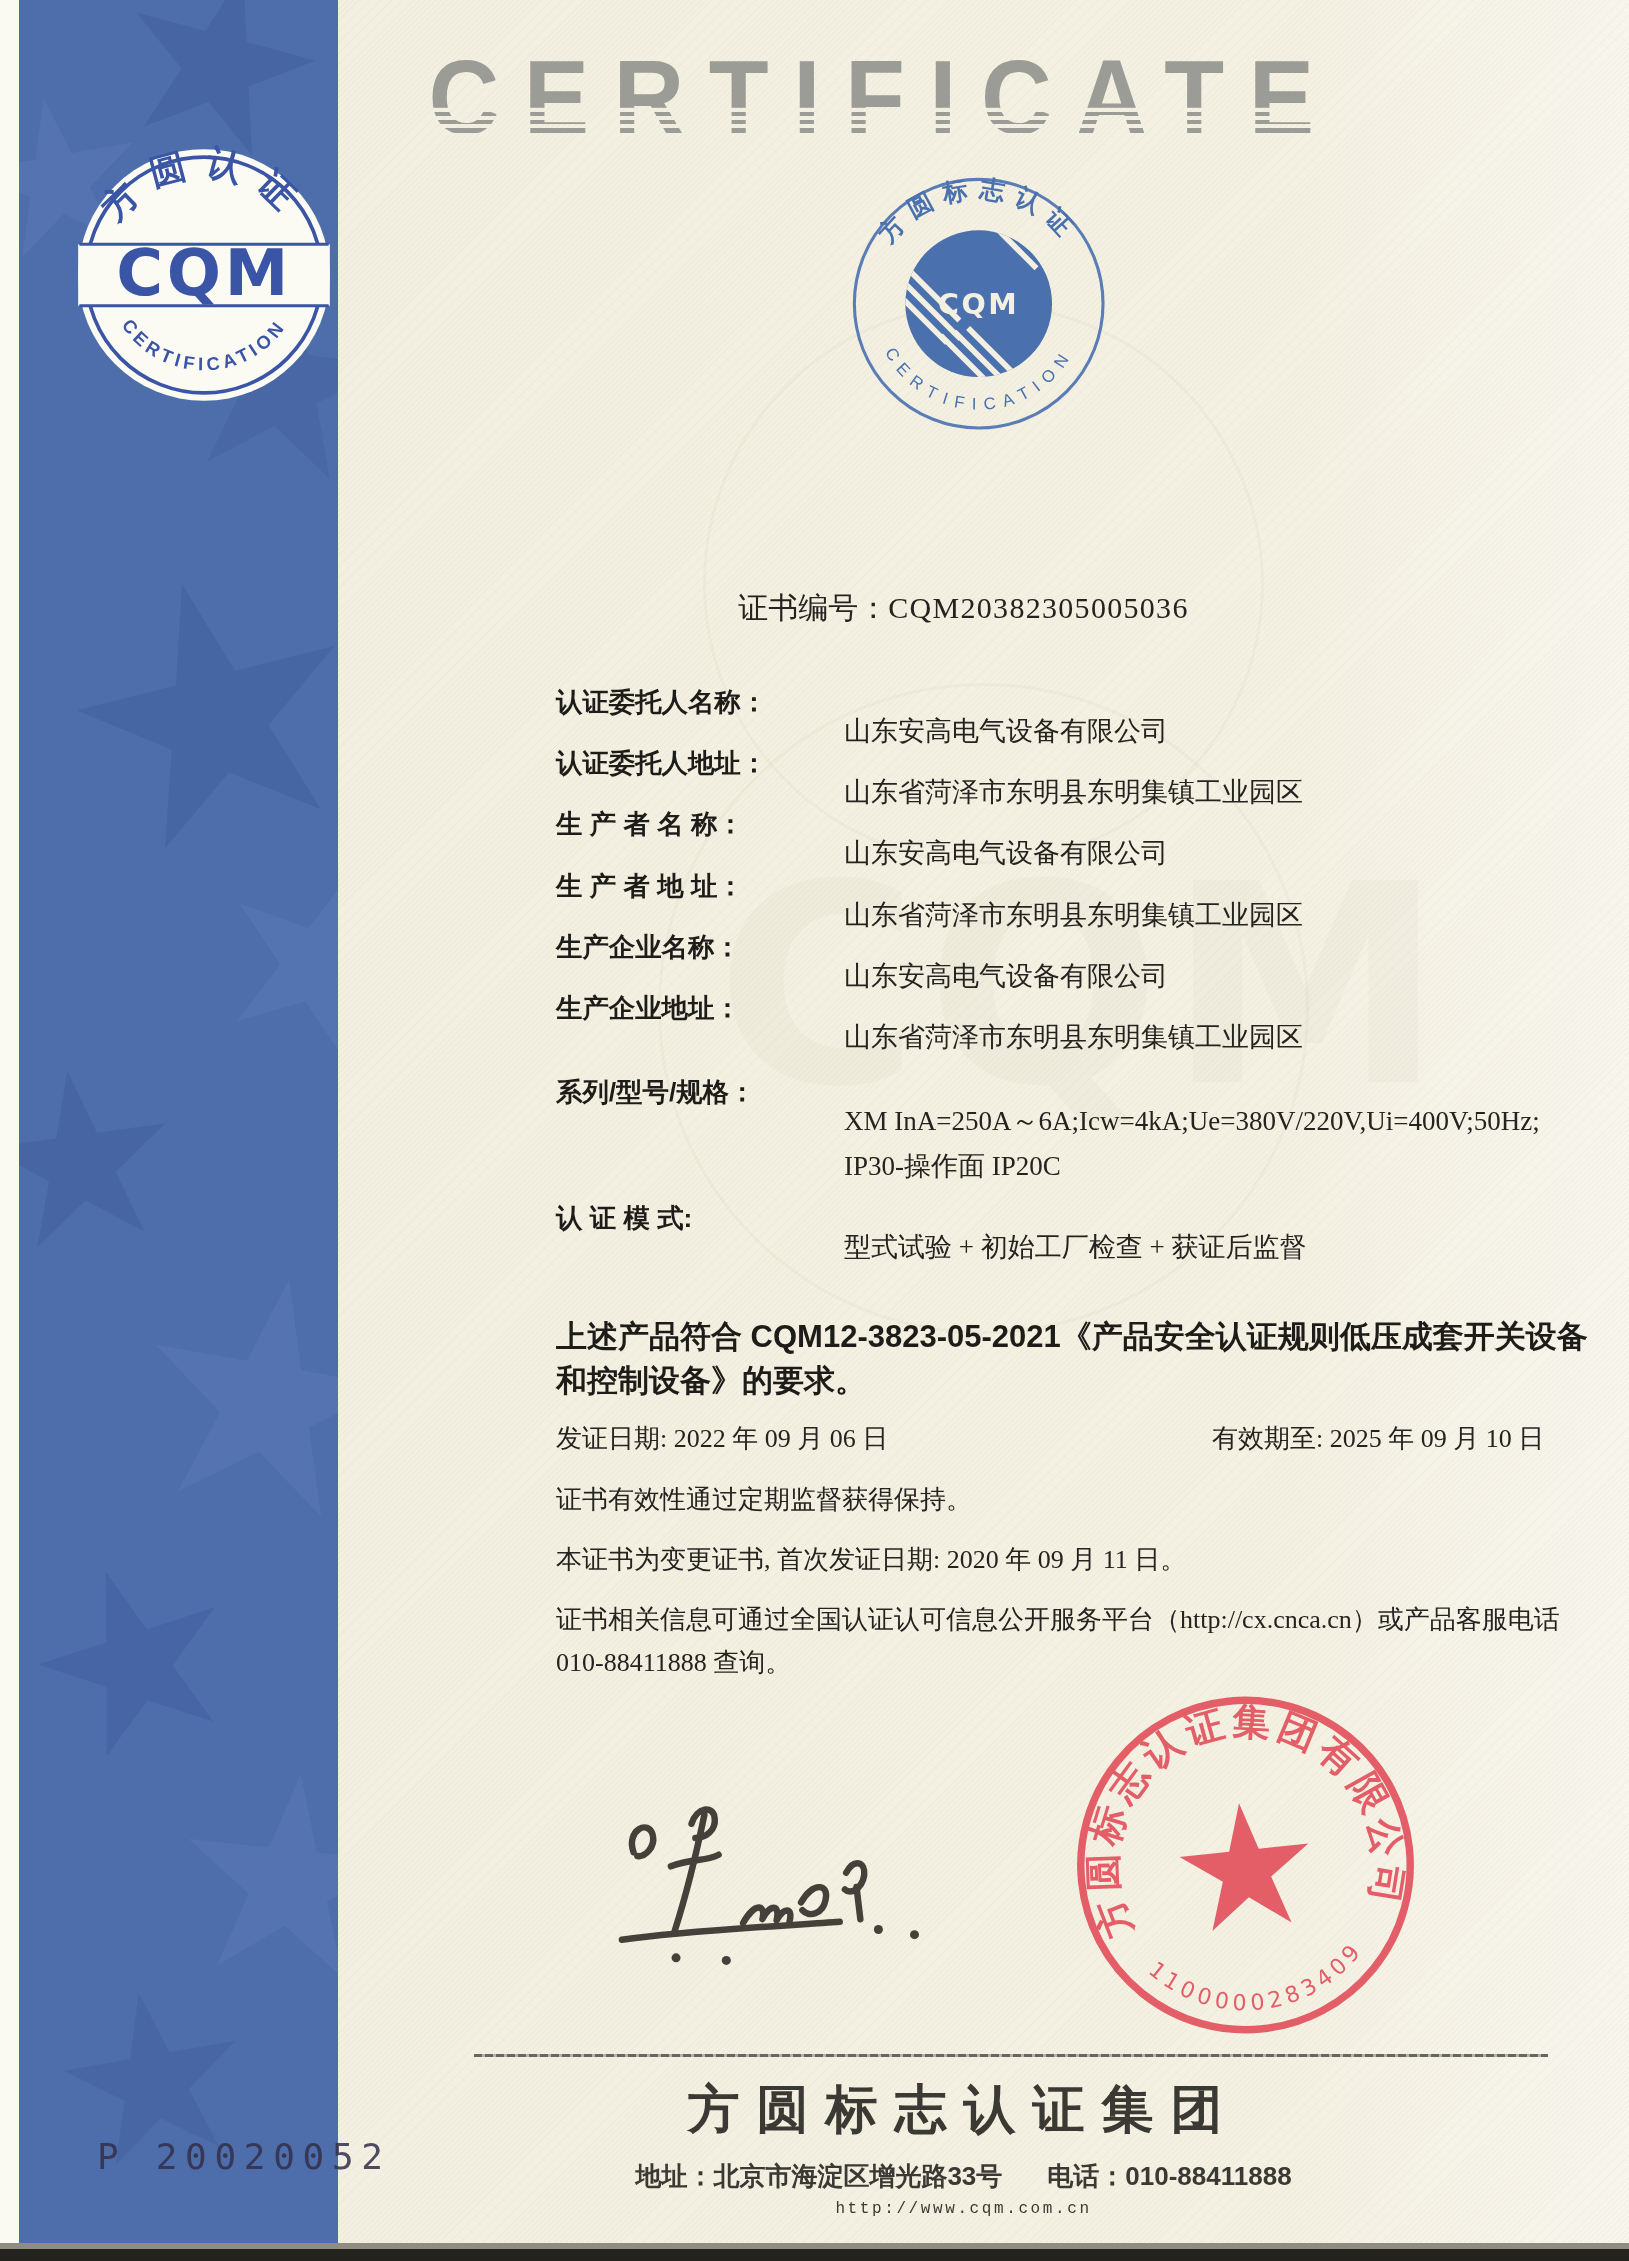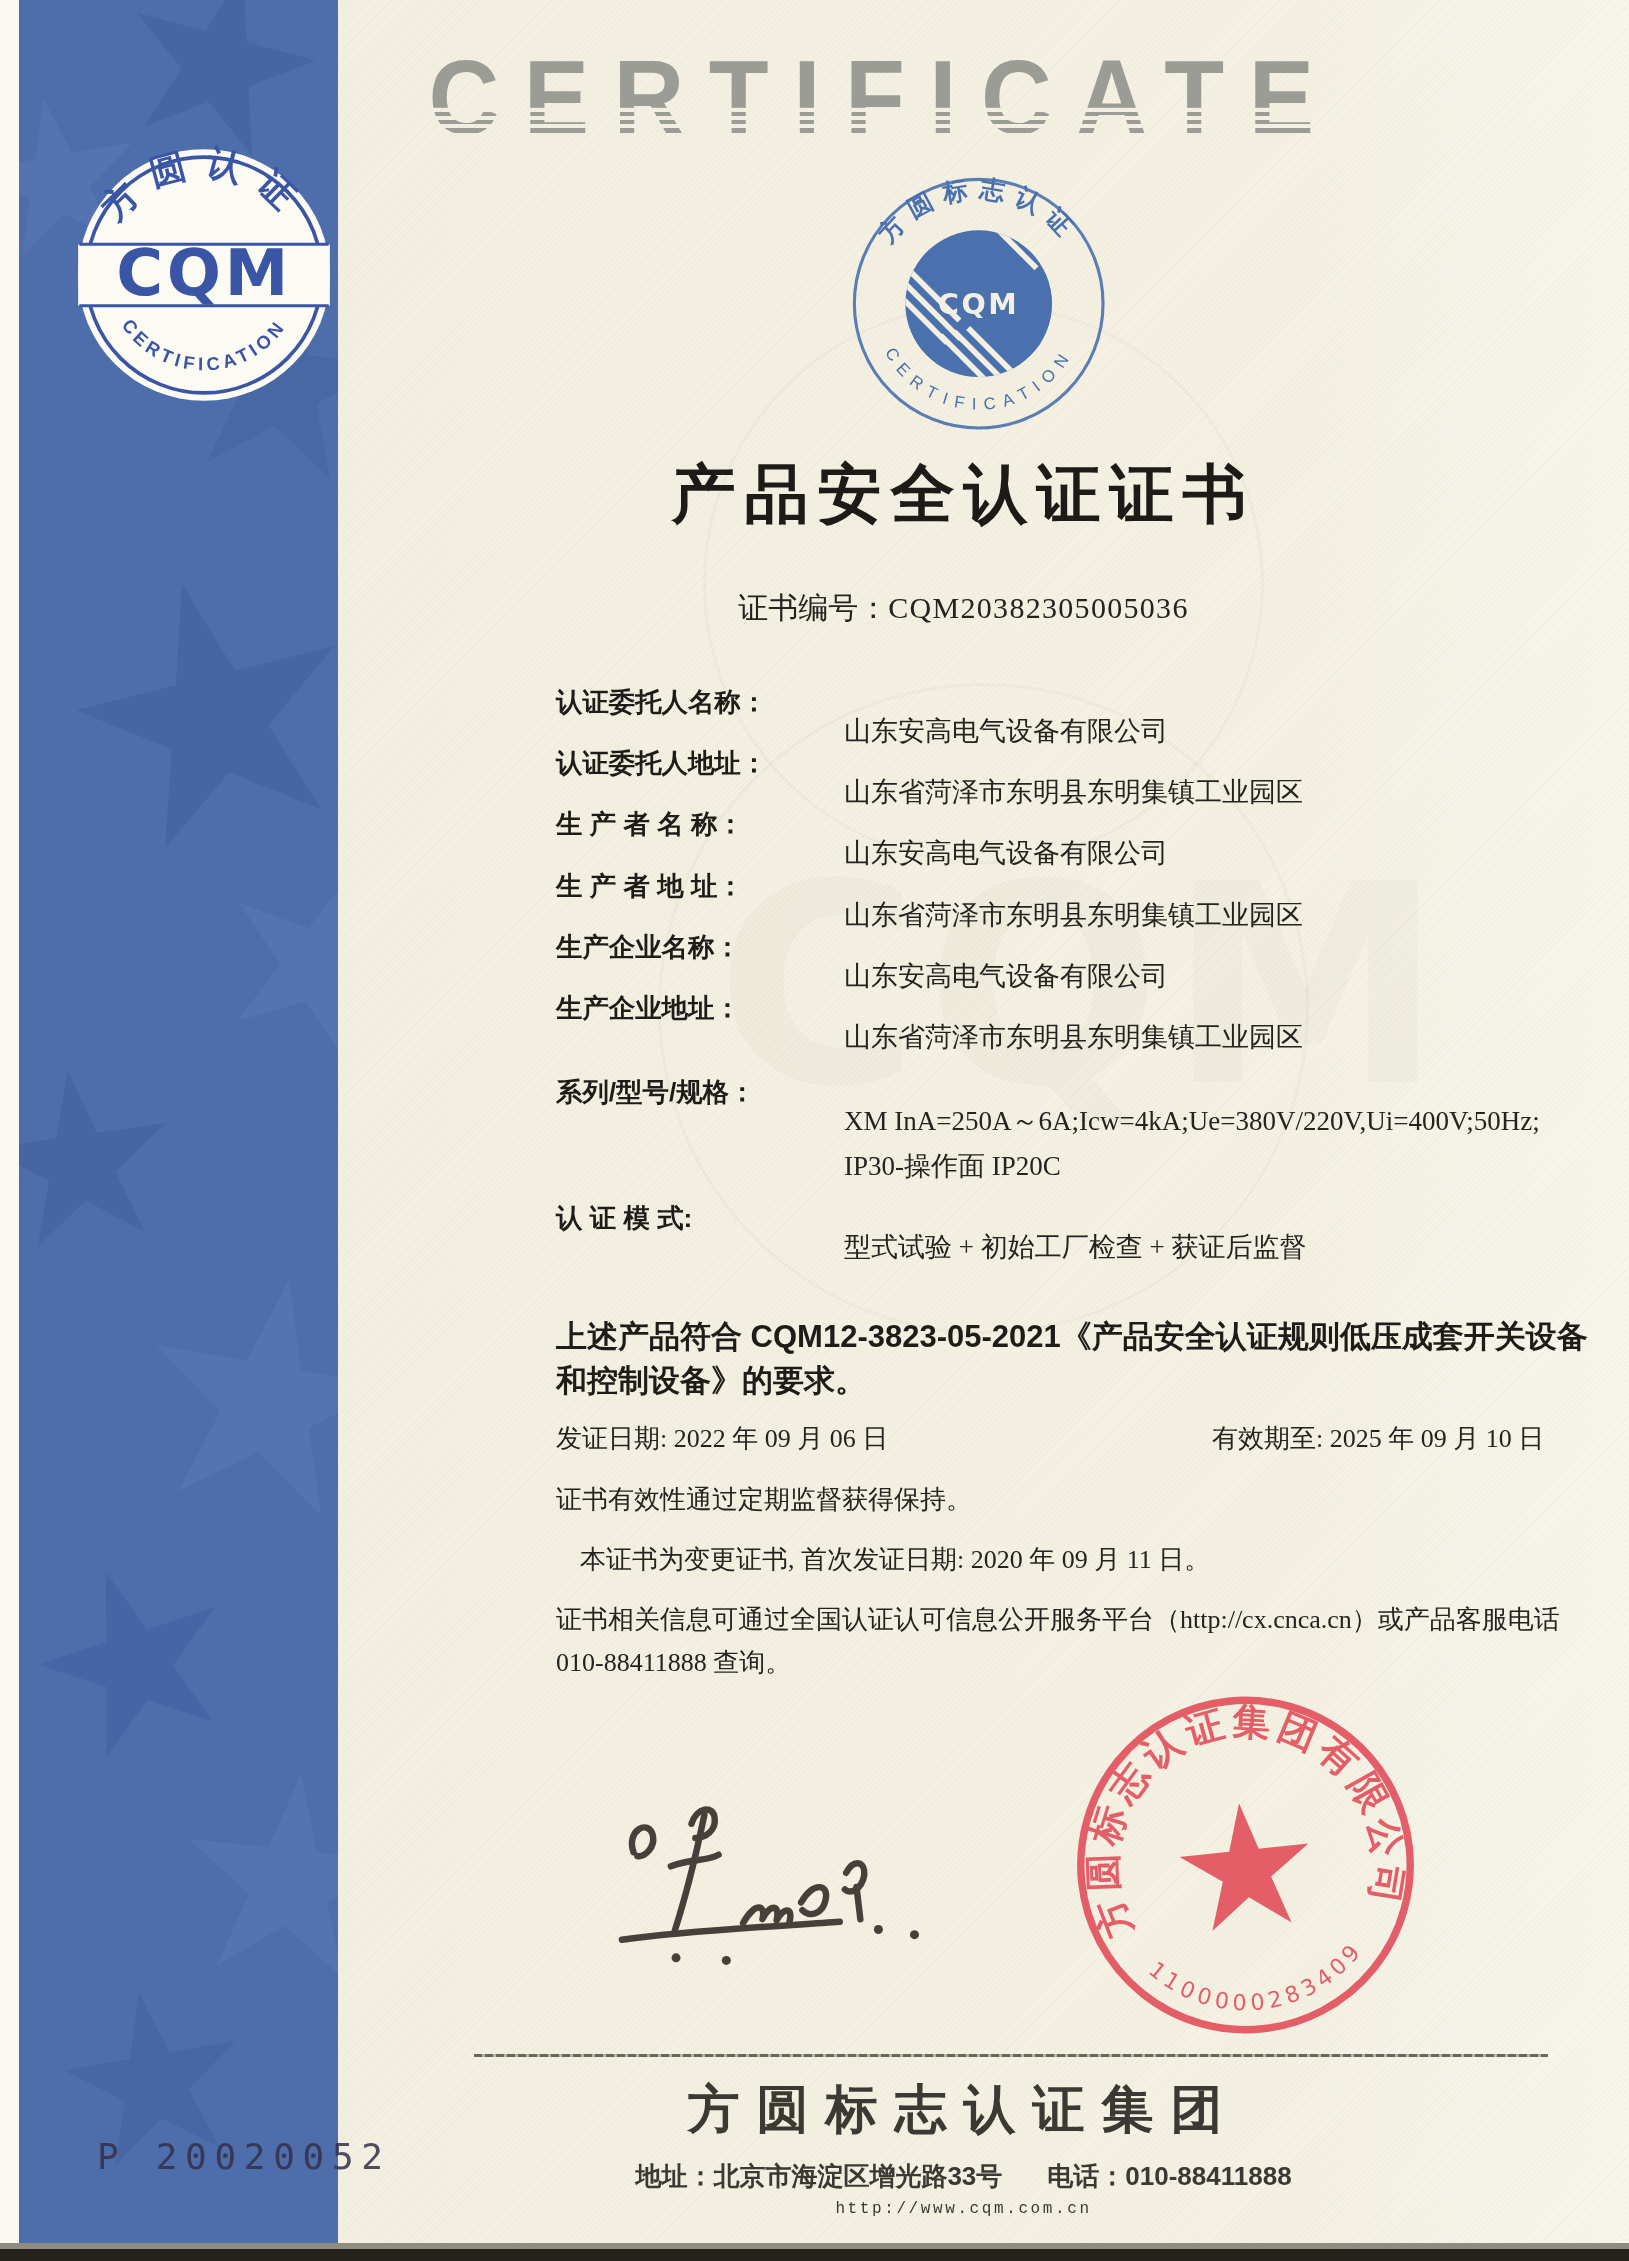--- a/index.html
+++ b/index.html
@@ -134,21 +134,20 @@
       <line x1="52" y1="166" x2="156" y2="270"></line>
       <line x1="74" y1="160" x2="178" y2="264"></line>
       <line x1="96" y1="154" x2="176" y2="234"></line>
       <line x1="146" y1="258" x2="250" y2="362"></line>
       <line x1="168" y1="252" x2="272" y2="356"></line>
       <line x1="190" y1="246" x2="294" y2="350"></line>
     </g>
     <text x="207" y="224" text-anchor="middle" font-size="46" font-weight="bold" fill="#f3f0e1" font-family="DejaVu Sans, Liberation Sans, sans-serif" letter-spacing="4">CQM</text>
   </svg>
 
-  <div class="title">产品安全认证证书</div>
   <div class="certno">
     <span>证书编号：</span><span class="num">CQM20382305005036</span>
   </div>
 
   <div class="row" style="top:685px;">
     <span class="lab">认证委托人名称：</span><span class="val">山东安高电气设备有限公司</span>
   </div>
   <div class="row" style="top:746px;">
     <span class="lab">认证委托人地址：</span><span class="val">山东省菏泽市东明县东明集镇工业园区</span>
   </div>
@@ -170,21 +169,21 @@
 
   <div class="row" style="top:1201px;">
     <span class="lab">认 证 模 式:</span><span class="val">型式试验 + 初始工厂检查 + 获证后监督</span>
   </div>
 
   <div class="bold-note" style="top:1315px;width:1032px;">上述产品符合 CQM12-3823-05-2021《产品安全认证规则低压成套开关设备和控制设备》的要求。</div>
 
   <div class="plain-note" style="top:1417px;">发证日期: 2022 年 09 月 06 日</div>
   <div class="plain-note" style="top:1417px;left:1212px;width:387px;">有效期至: 2025 年 09 月 10 日</div>
   <div class="plain-note" style="top:1478px;">证书有效性通过定期监督获得保持。</div>
-  <div class="plain-note" style="top:1538px;margin-left:24px;">本证书为变更证书, 首次发证日期: 2020 年 09 月 11 日。</div>
+  <div class="plain-note" style="top:1538px;">本证书为变更证书, 首次发证日期: 2020 年 09 月 11 日。</div>
   <div class="plain-note" style="top:1598px;">证书相关信息可通过全国认证认可信息公开服务平台（http://cx.cnca.cn）或产品客服电话 010-88411888 查询。</div>
 
   <svg class="sig" viewBox="0 0 540 310">
     <g fill="none" stroke="#45413a" stroke-width="10" stroke-linecap="round" stroke-linejoin="round">
       <path d="M52,118 C40,84 76,66 82,92 C86,110 70,126 58,124"></path>
       <path d="M142,74 C150,48 176,44 178,66 C180,84 164,96 148,96"></path>
       <path d="M162,60 C150,118 132,190 116,240"></path>
       <path d="M110,140 C142,128 166,132 184,122"></path>
       <path d="M34,254 C130,240 290,232 372,226"></path>
       <path d="M222,228 C240,196 258,198 252,222 C264,198 280,198 274,224 C286,202 300,204 294,226"></path>

